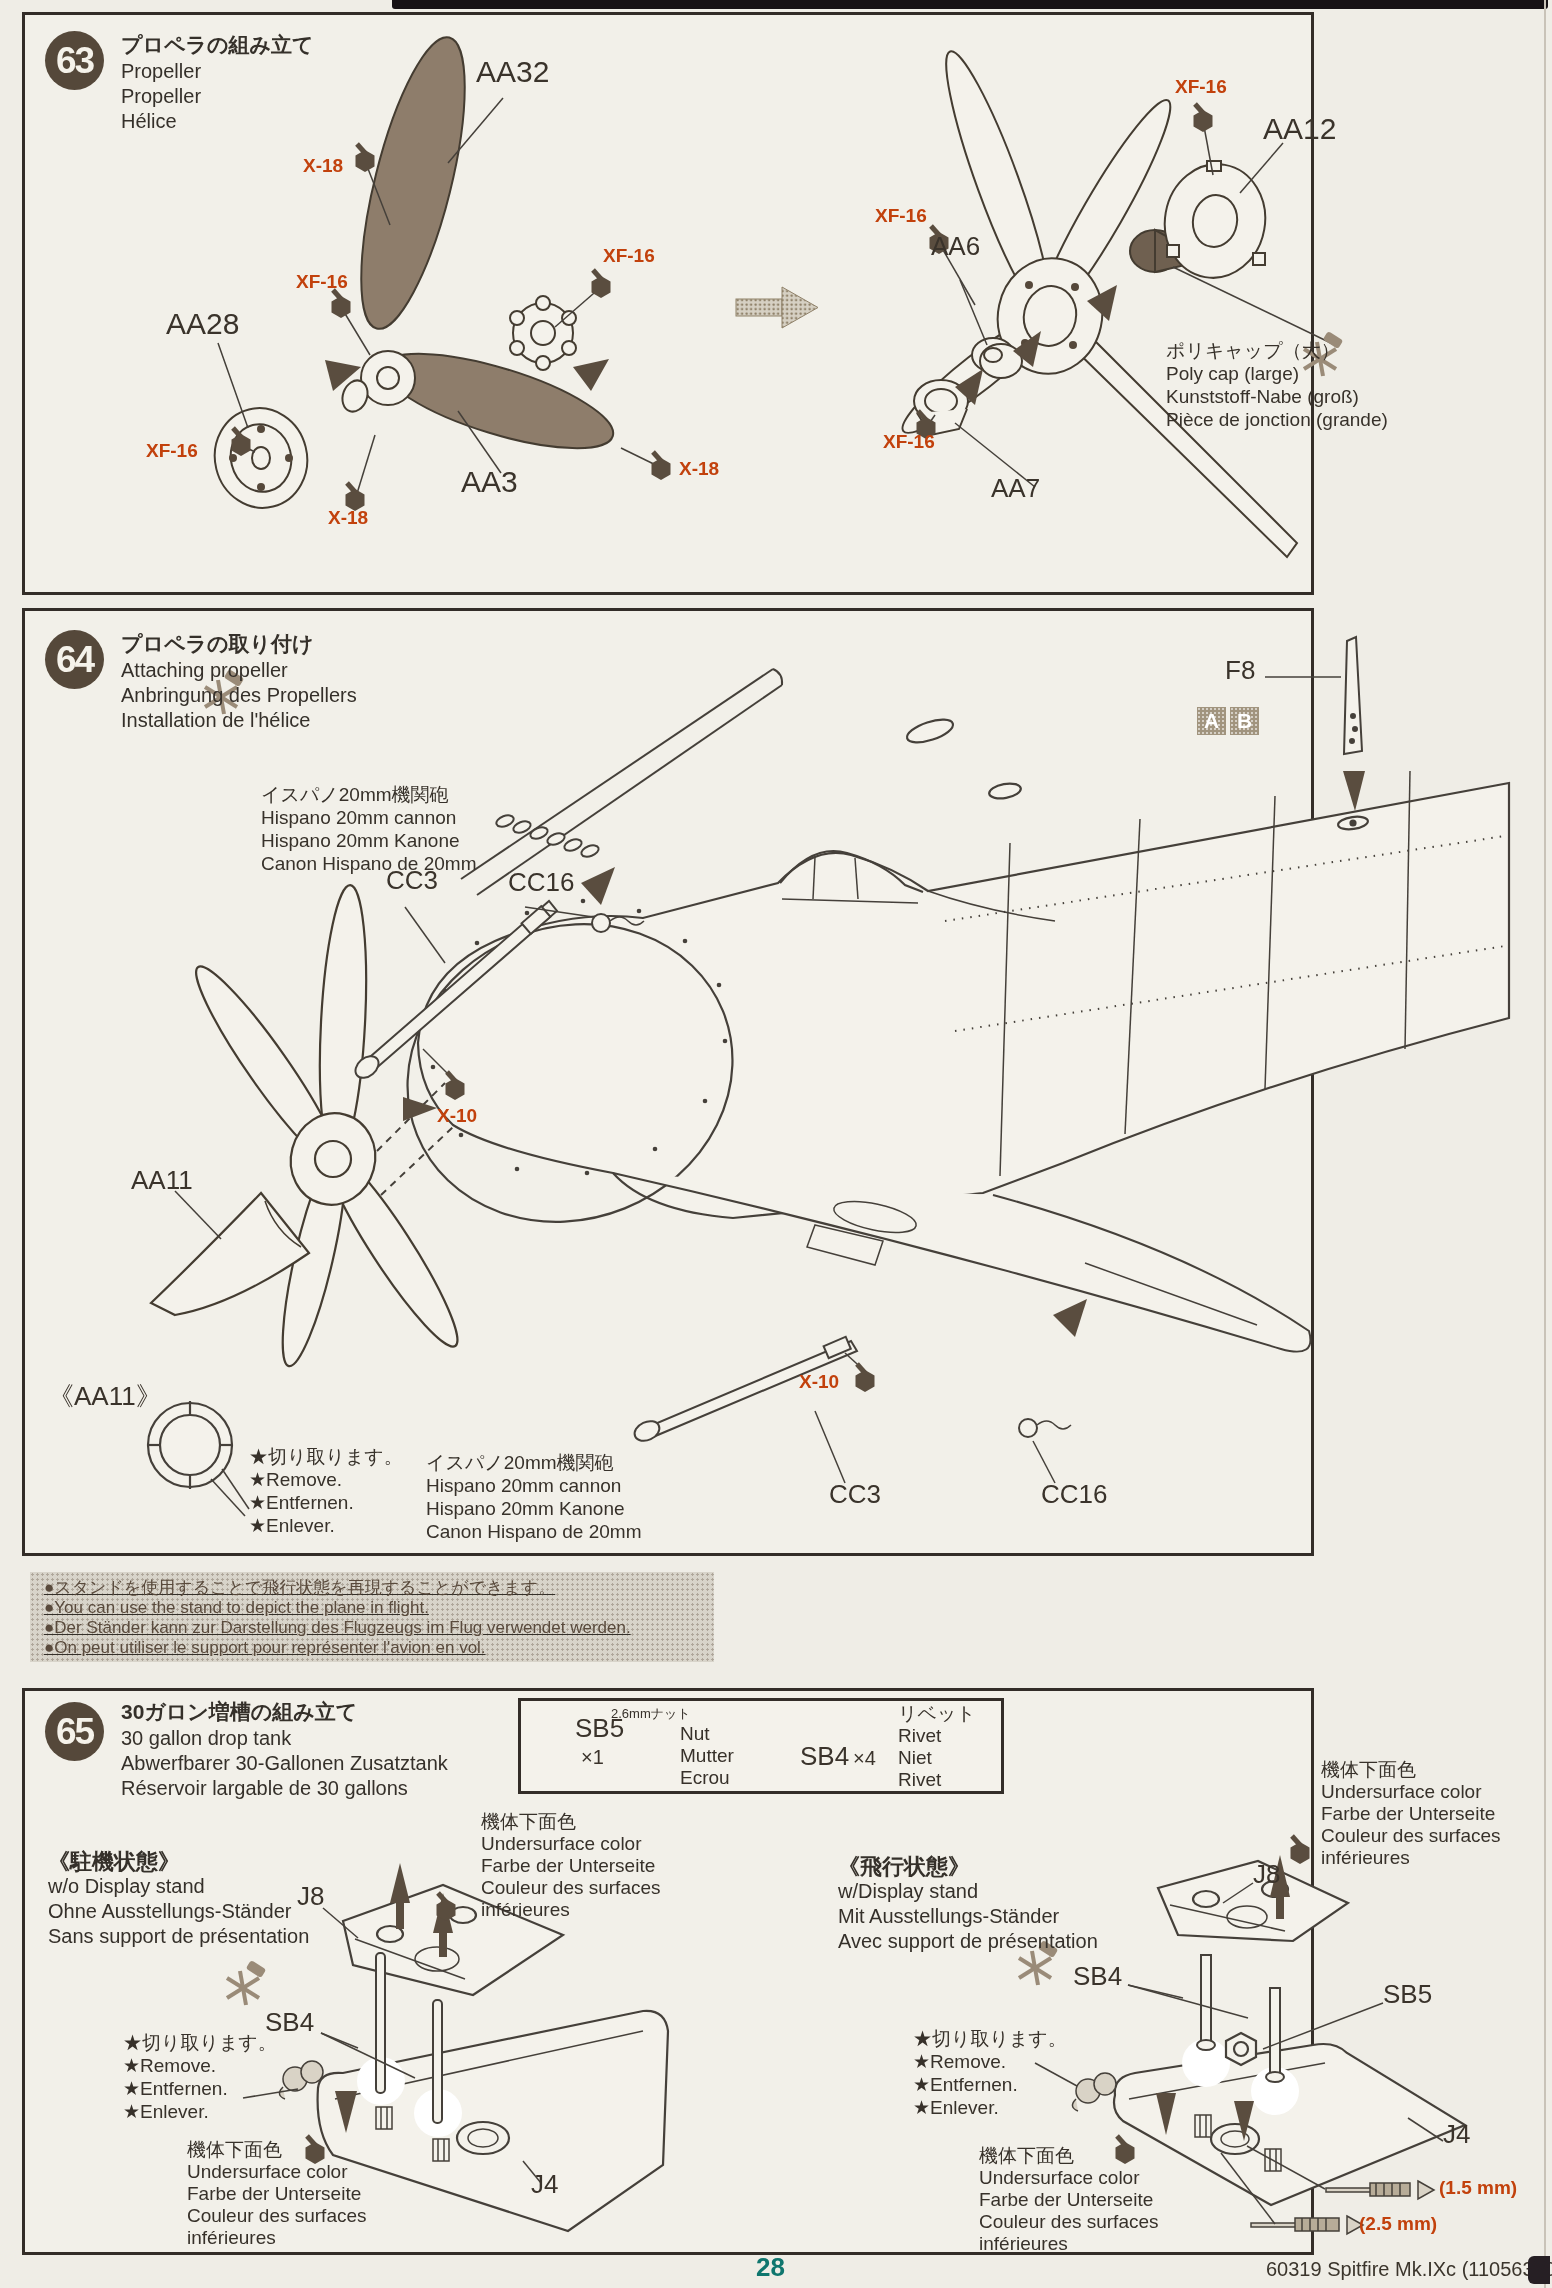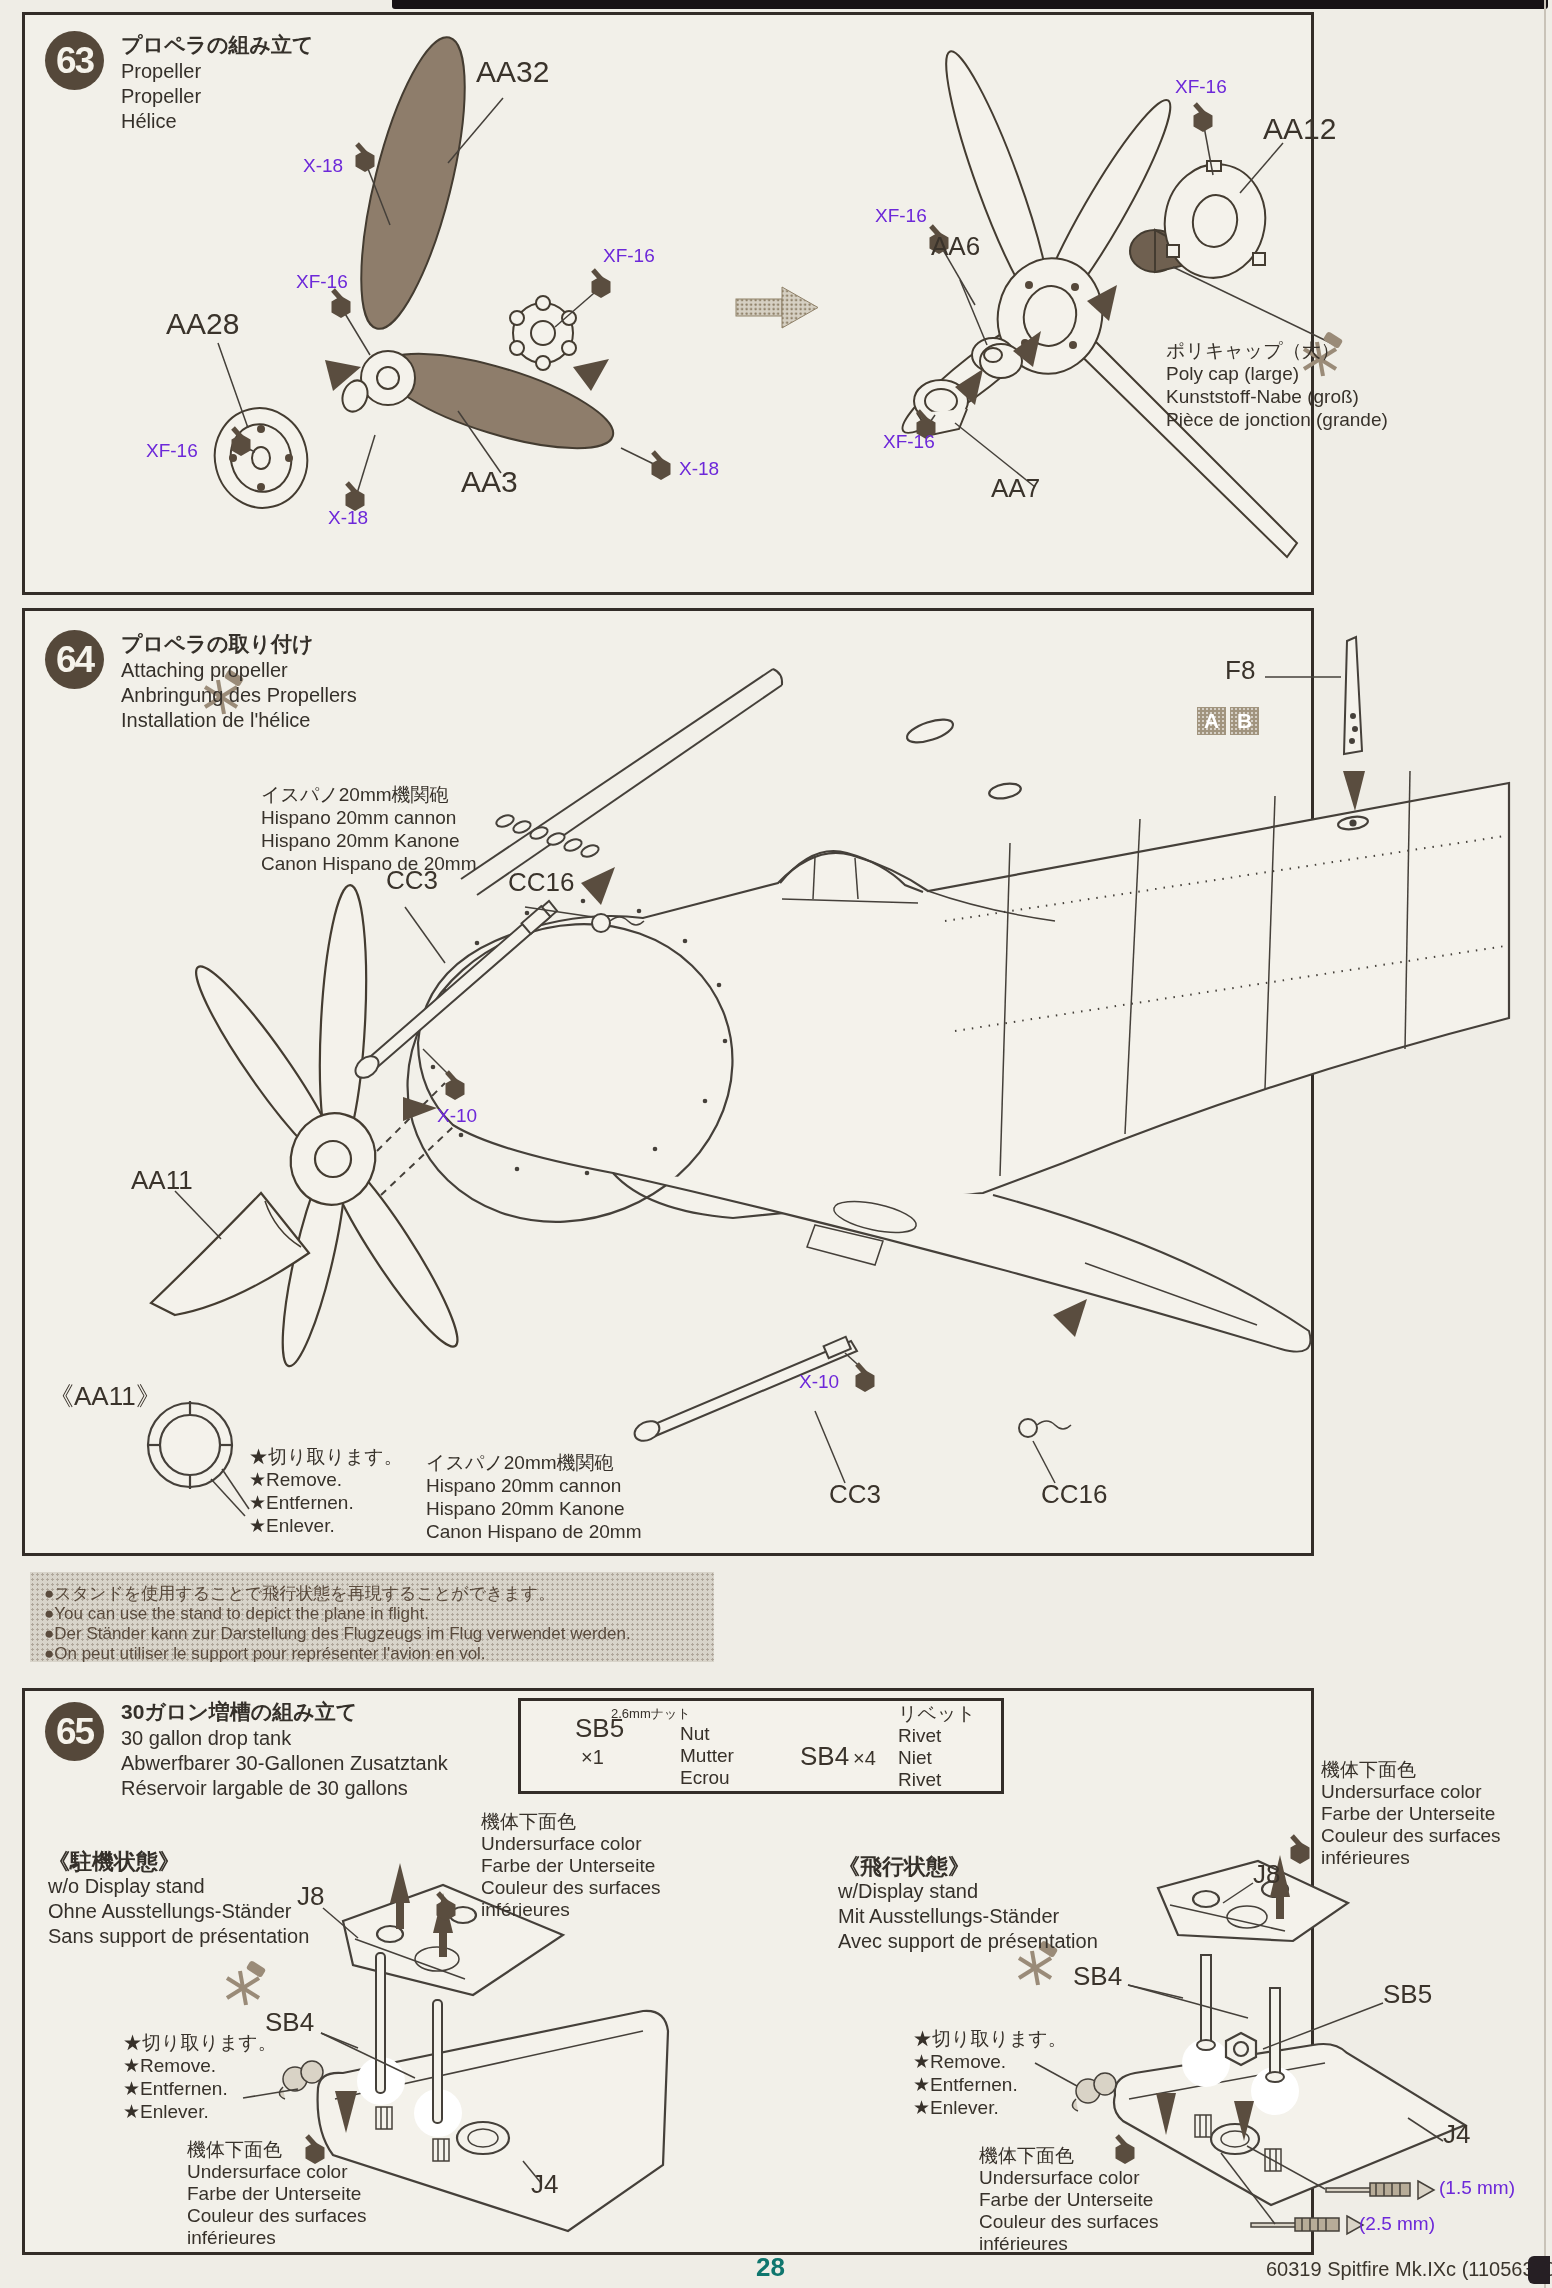--- a/index.html
+++ b/index.html
@@ -12,32 +12,32 @@
   #p63{top:12px;height:583px}
   #p64{top:608px;height:948px}
   #p65{top:1688px;height:567px}
   .badge{position:absolute;width:59px;height:59px;border-radius:50%;background:#55483a;color:#f5f2ea;
     font-size:37px;font-weight:700;display:flex;align-items:center;justify-content:center;letter-spacing:-2px}
   .titles{position:absolute;font-size:20px;line-height:25px;font-weight:500;white-space:nowrap}
   .titles span{display:block}
   .titles .jp{font-size:21px;font-weight:600;margin-bottom:2px}
   .pl{position:absolute;font-size:26px;font-weight:500;white-space:nowrap;color:#3a332b}
   .pl.lg{font-size:30px}
-  .pn{position:absolute;font-size:19px;font-weight:400;white-space:nowrap;color:#6d28d9}
+  .pn{position:absolute;font-size:19px;font-weight:700;white-space:nowrap;color:#c2410c}
   .blk{position:absolute;font-size:19px;line-height:23px;white-space:nowrap;color:#37312a}
   .blk span{display:block}
   .blk.tight{line-height:22px}
   .stars{position:absolute;font-size:19px;line-height:23px;white-space:nowrap;color:#37312a}
   .stars span{display:block}
   .head{position:absolute;font-size:20px;line-height:25px;font-weight:500;white-space:nowrap}
   .head span{display:block}
   .head .jp{font-size:22px;font-weight:600}
-  .note{position:absolute;left:30px;top:1572px;width:684px;height:90px;box-sizing:border-box;padding:12px 0 0 14px;
+  .note{position:absolute;left:30px;top:1572px;width:684px;height:90px;box-sizing:border-box;padding:6px 0 0 14px;
     background:#d8d4ca;
-    background-image:radial-gradient(rgba(108,94,78,.38) 1px,transparent 1.3px);background-size:5px 5px;}
+    background-image:radial-gradient(rgba(108,94,78,.38) 1px,transparent 1.3px);background-size:5px 5px;text-decoration:underline;}
   .note span{display:block;font-size:17px;line-height:20px;color:#594a3c;font-weight:500;white-space:nowrap}
   .abox{position:absolute;width:29px;height:28px;color:#fff;font-weight:700;font-size:21px;
     display:flex;align-items:center;justify-content:center;
     background:#a1947e;background-image:radial-gradient(rgba(255,255,255,.55) 1px,transparent 1.2px);background-size:4px 4px}
   .partsbox{position:absolute;left:493px;top:7px;width:486px;height:96px;border:3px solid #332d28;box-sizing:border-box;background:#f4f2eb}
   .qty{position:absolute;font-size:20px;font-weight:500;color:#3a332b;white-space:nowrap}
   .art{position:absolute;left:0;top:0;pointer-events:none}
   #topscan{position:absolute;left:392px;top:0;width:1156px;height:9px;background:#171215;border-radius:0 0 3px 3px}
   #edgeline{position:absolute;right:6px;top:0;width:2px;height:2288px;background:#c9c3b8}
   #pgnum{position:absolute;left:756px;top:2252px;font-size:26px;font-weight:600;color:#0f766e}

